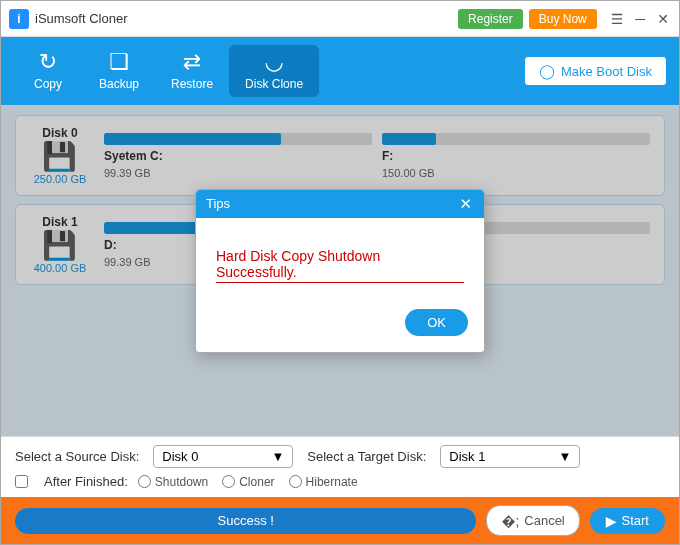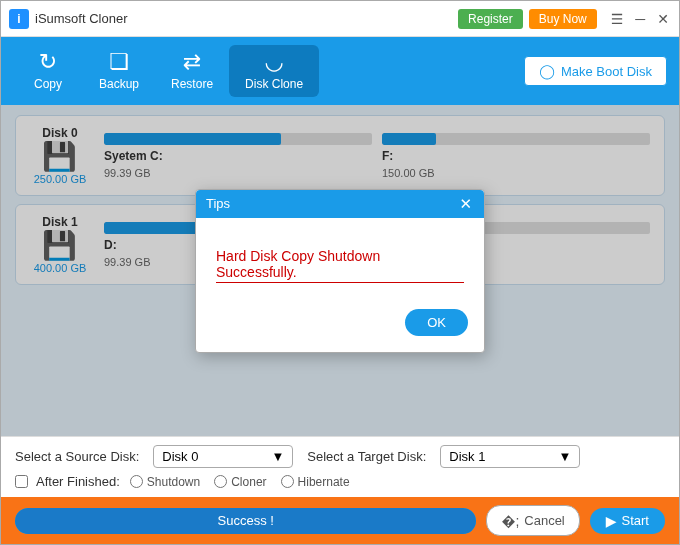--- a/index.html
+++ b/index.html
@@ -278,21 +278,21 @@
       display: flex;
       align-items: center;
       gap: 4px;
       font-size: 12px;
       color: #555;
     }
 
     .checkbox-item {
       display: flex;
       align-items: center;
-      gap: 8px;
+      gap: 16px;
     }
 
     
     .progress-row {
       display: flex;
       align-items: center;
       gap: 10px;
       padding: 8px 14px;
       background: #f97316;
     }

